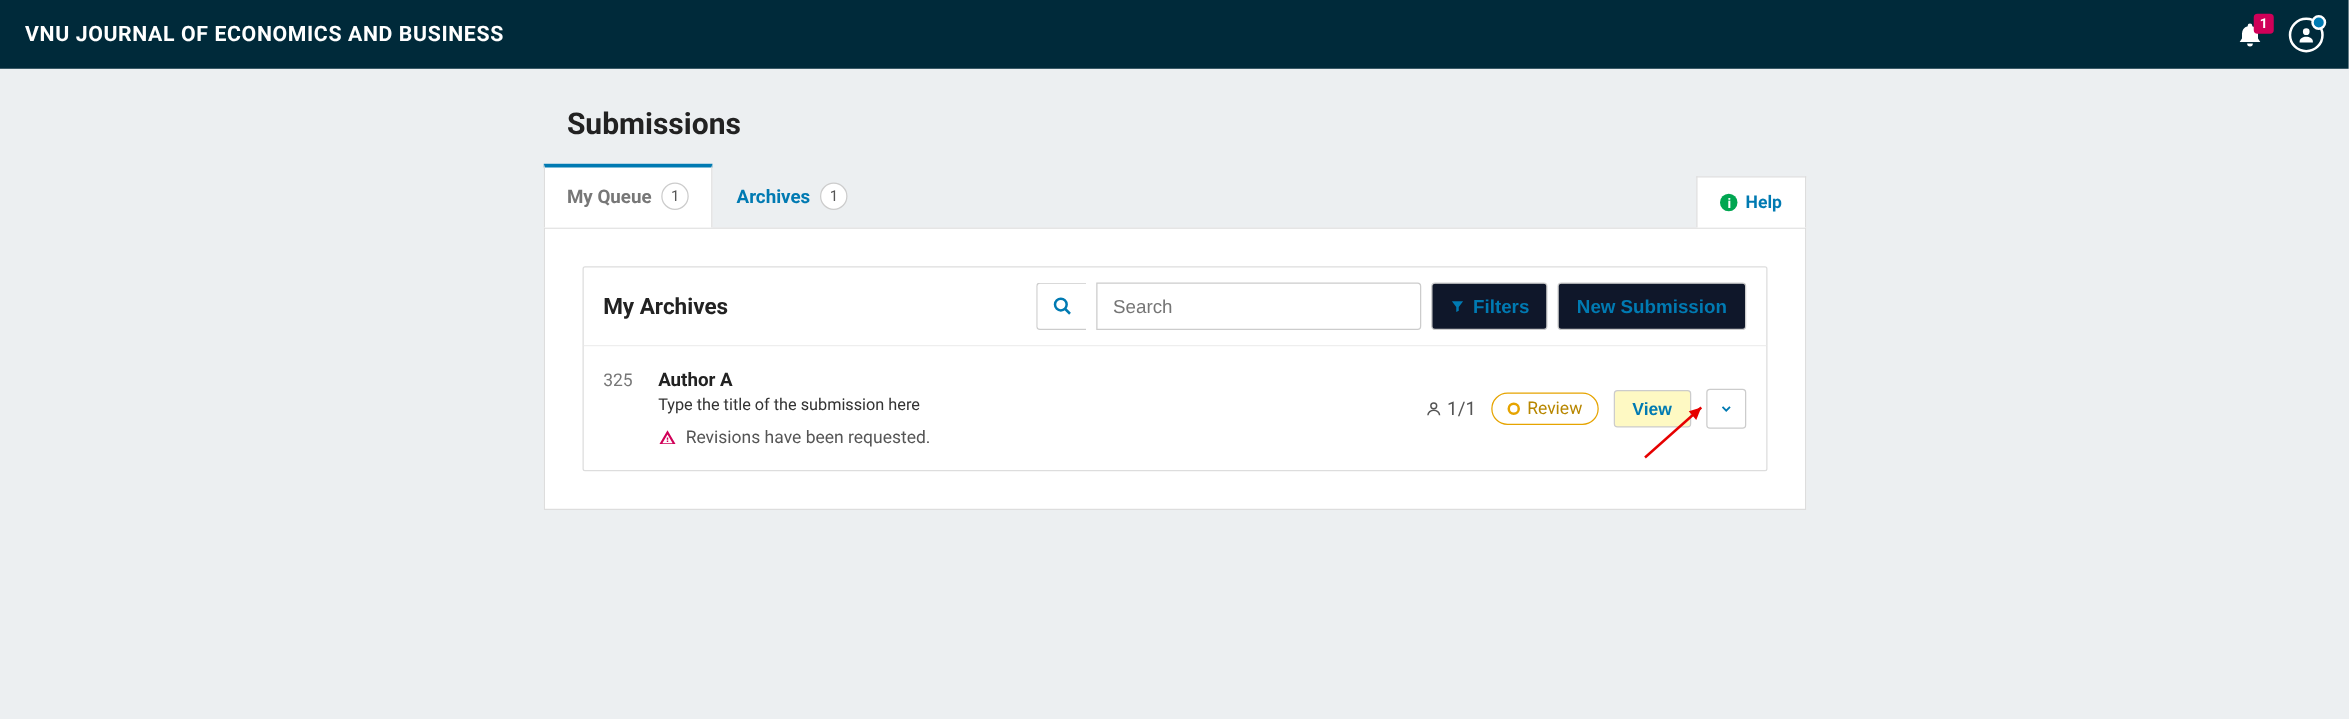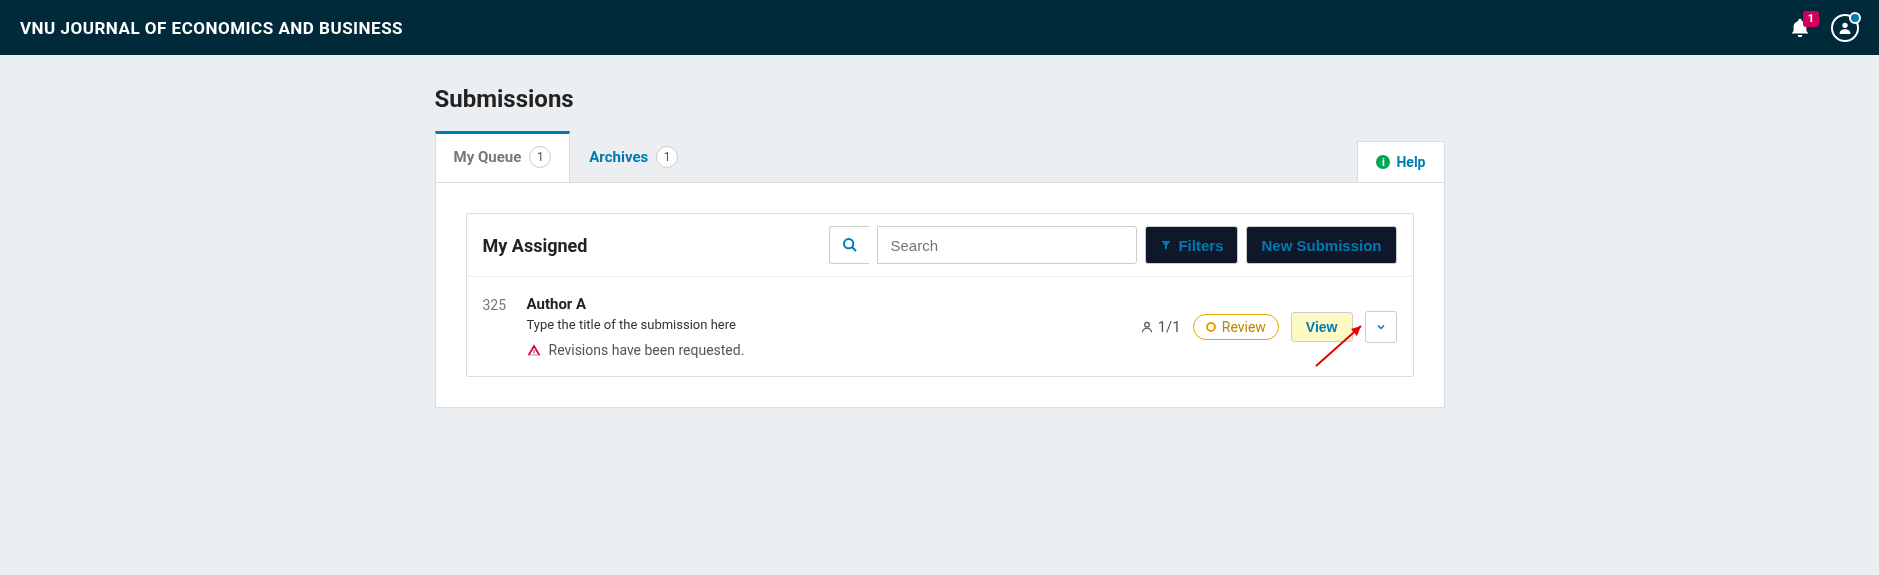--- a/index.html
+++ b/index.html
@@ -78,20 +78,21 @@
     .container {
       max-width: 1010px;
       margin: 0 auto;
       padding: 30px 0 50px;
     }
     .page-title {
       font-size: 24px;
       font-weight: 700;
       color: #222;
       margin-bottom: 18px;
+      margin-left: 19px;
     }
     .tabs-row {
       display: flex;
       align-items: flex-end;
       position: relative;
     }
     .tab {
       padding: 14px 18px;
       display: flex;
       align-items: center;
@@ -337,21 +338,21 @@
     </div>
     <div class="help-tab">
       <span class="help-icon">i</span>
       <span>Help</span>
     </div>
   </div>
 
   <div class="panel">
     <div class="list-box">
       <div class="list-header">
-        <div class="list-title">My Assigned</div>
+        <div class="list-title">My Archives</div>
         <button class="search-btn">
           <svg width="16" height="16" viewBox="0 0 24 24" fill="none" stroke="currentColor" stroke-width="3">
               <circle cx="10" cy="10" r="7"></circle>
               <line x1="21" y1="21" x2="15" y2="15"></line>
             </svg>
         </button>
         <input class="search-input" placeholder="Search" style="">
         <button class="filters-btn">
           <svg width="12" height="12" viewBox="0 0 24 24" fill="currentColor">
               <path d="M3 4h18l-7 9v6l-4 2v-8z"></path>

